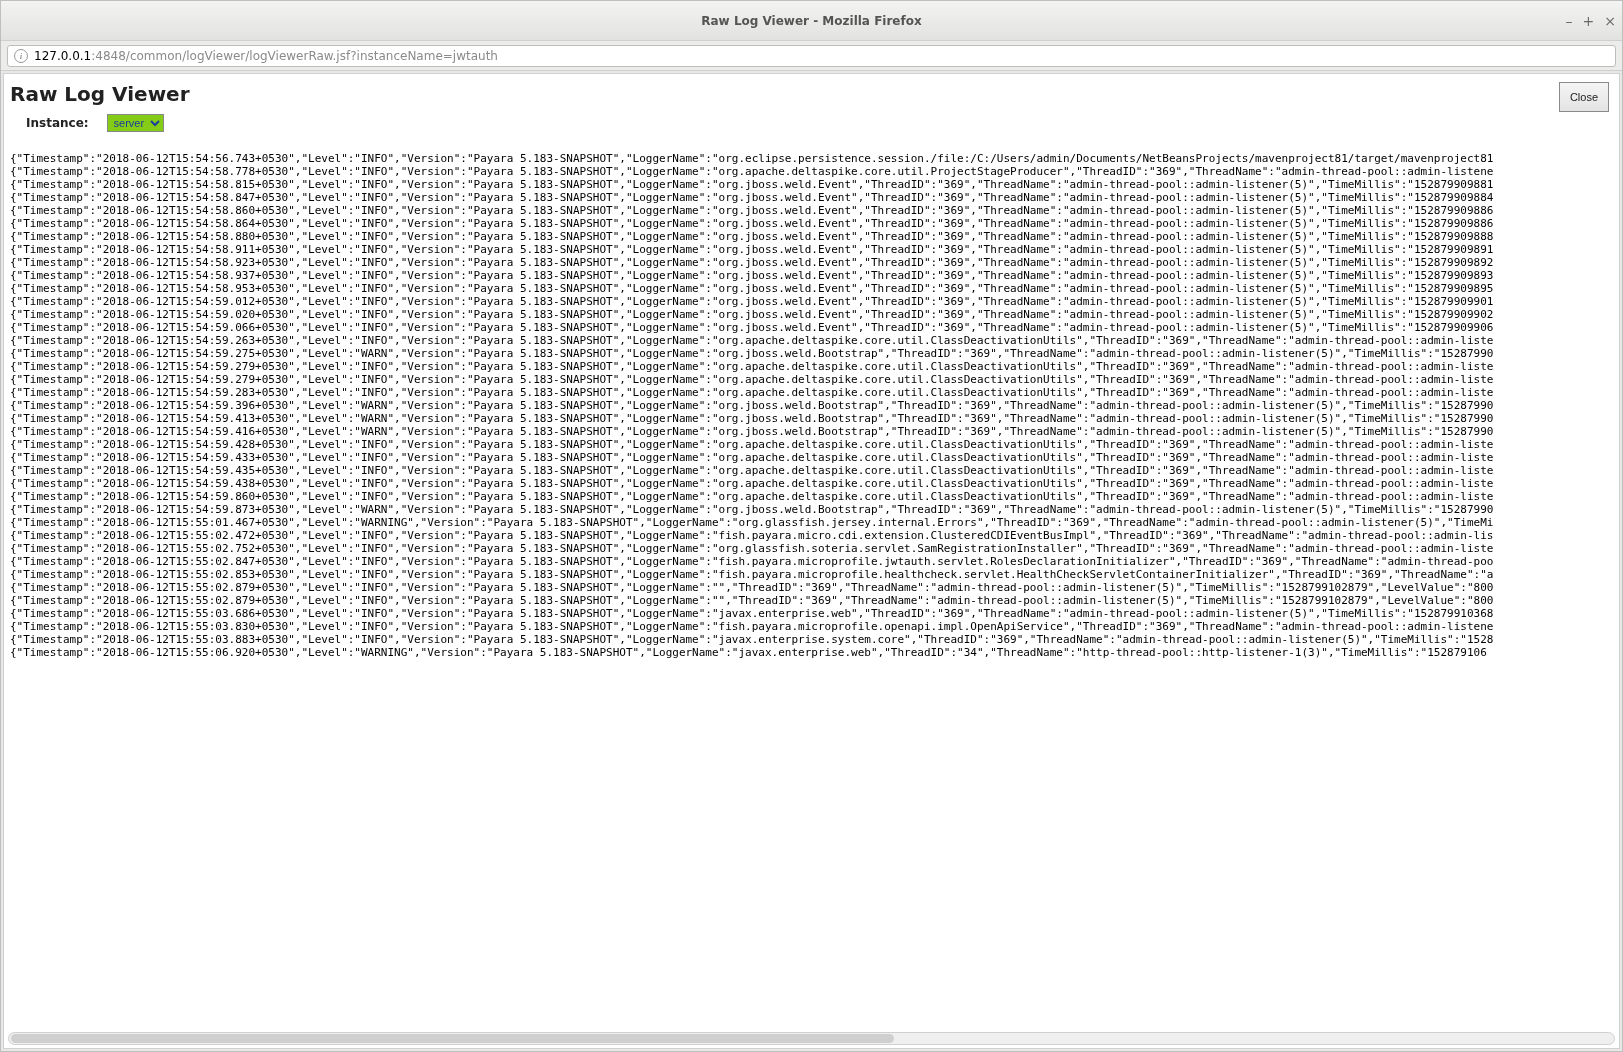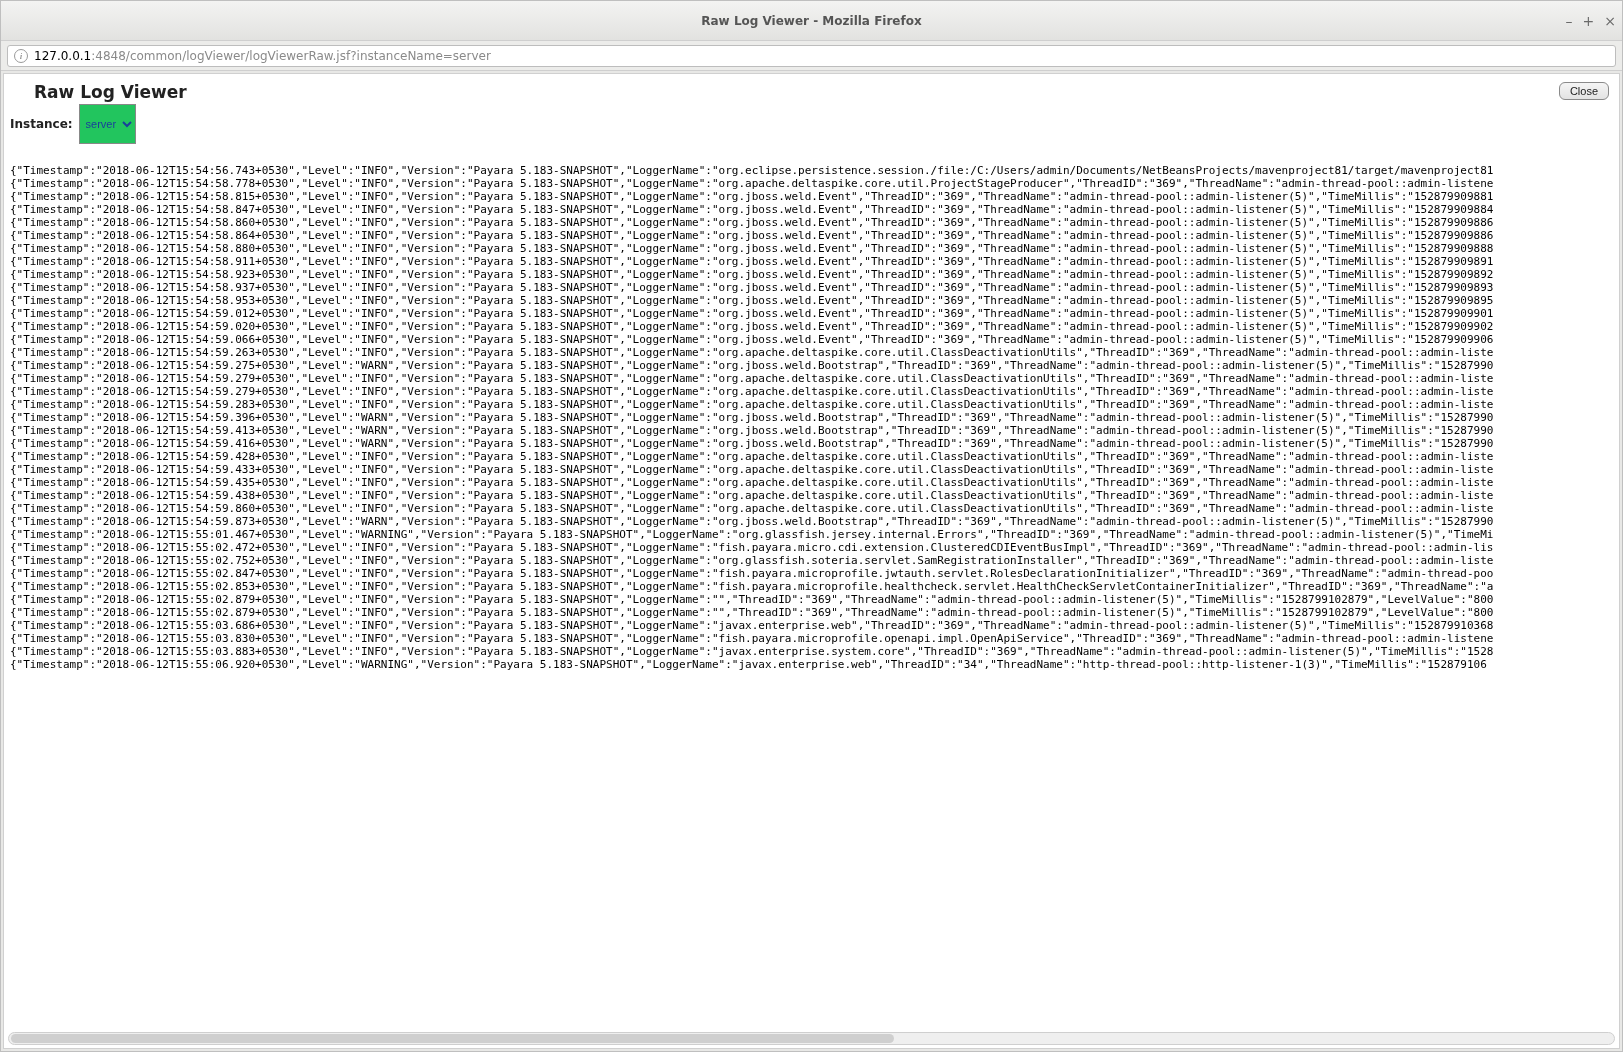--- a/index.html
+++ b/index.html
@@ -93,56 +93,56 @@
     overflow: hidden;
     position: relative;
   }
   .page-header {
     display: flex;
     justify-content: space-between;
     align-items: flex-start;
     margin-bottom: 2px;
   }
   .page-header h1 {
-    font-size: 17px;
+    font-size: 20px;
     font-weight: bold;
     color: #222;
-    margin-left: 24px;
   }
   .close-btn {
     font-size: 11px;
-    padding: 2px 10px;
+    padding: 8px 10px;
     background: linear-gradient(to bottom, #f5f5f5, #e3e3e3);
     border: 1px solid #8a8a8a;
-    border-radius: 6px;
+    border-radius: 0;
     cursor: pointer;
     color: #222;
     margin-right: 4px;
   }
   .subtitle {
     font-size: 11px;
     color: #444;
     margin-bottom: 22px;
   }
   .instance-row {
     display: flex;
     align-items: center;
-    gap: 6px;
+    gap: 18px;
+    margin-left: 16px;
     margin-bottom: 20px;
   }
   .instance-row label {
     font-size: 12px;
     font-weight: bold;
     color: #222;
   }
   .instance-select {
     font-size: 11px;
     border: 1px solid #888;
-    background: #22c55e;
-    padding: 12px 2px;
+    background: #84cc16;
+    padding: 1px 2px;
     color: #1a3f9a;
   }
   .log-area {
     font-family: "DejaVu Sans Mono", "Liberation Mono", Consolas, monospace;
     font-size: 11px;
     line-height: 13px;
     white-space: pre;
     color: #000;
     overflow: hidden;
     width: 100%;
@@ -183,21 +183,21 @@
       <span>–</span>
       <span>+</span>
       <span>×</span>
     </div>
   </div>
 
   <div class="url-bar-row">
     <div class="url-bar">
       <span class="info-icon">i</span>
       <span>
-        <span class="host">127.0.0.1</span><span class="rest">:4848/common/logViewer/logViewerRaw.jsf?instanceName=server</span>
+        <span class="host">127.0.0.1</span><span class="rest">:4848/common/logViewer/logViewerRaw.jsf?instanceName=jwtauth</span>
       </span>
     </div>
   </div>
 
   <div class="content">
     <div class="page-header">
       <h1>Raw Log Viewer</h1>
       <button class="close-btn">Close</button>
     </div>
 

